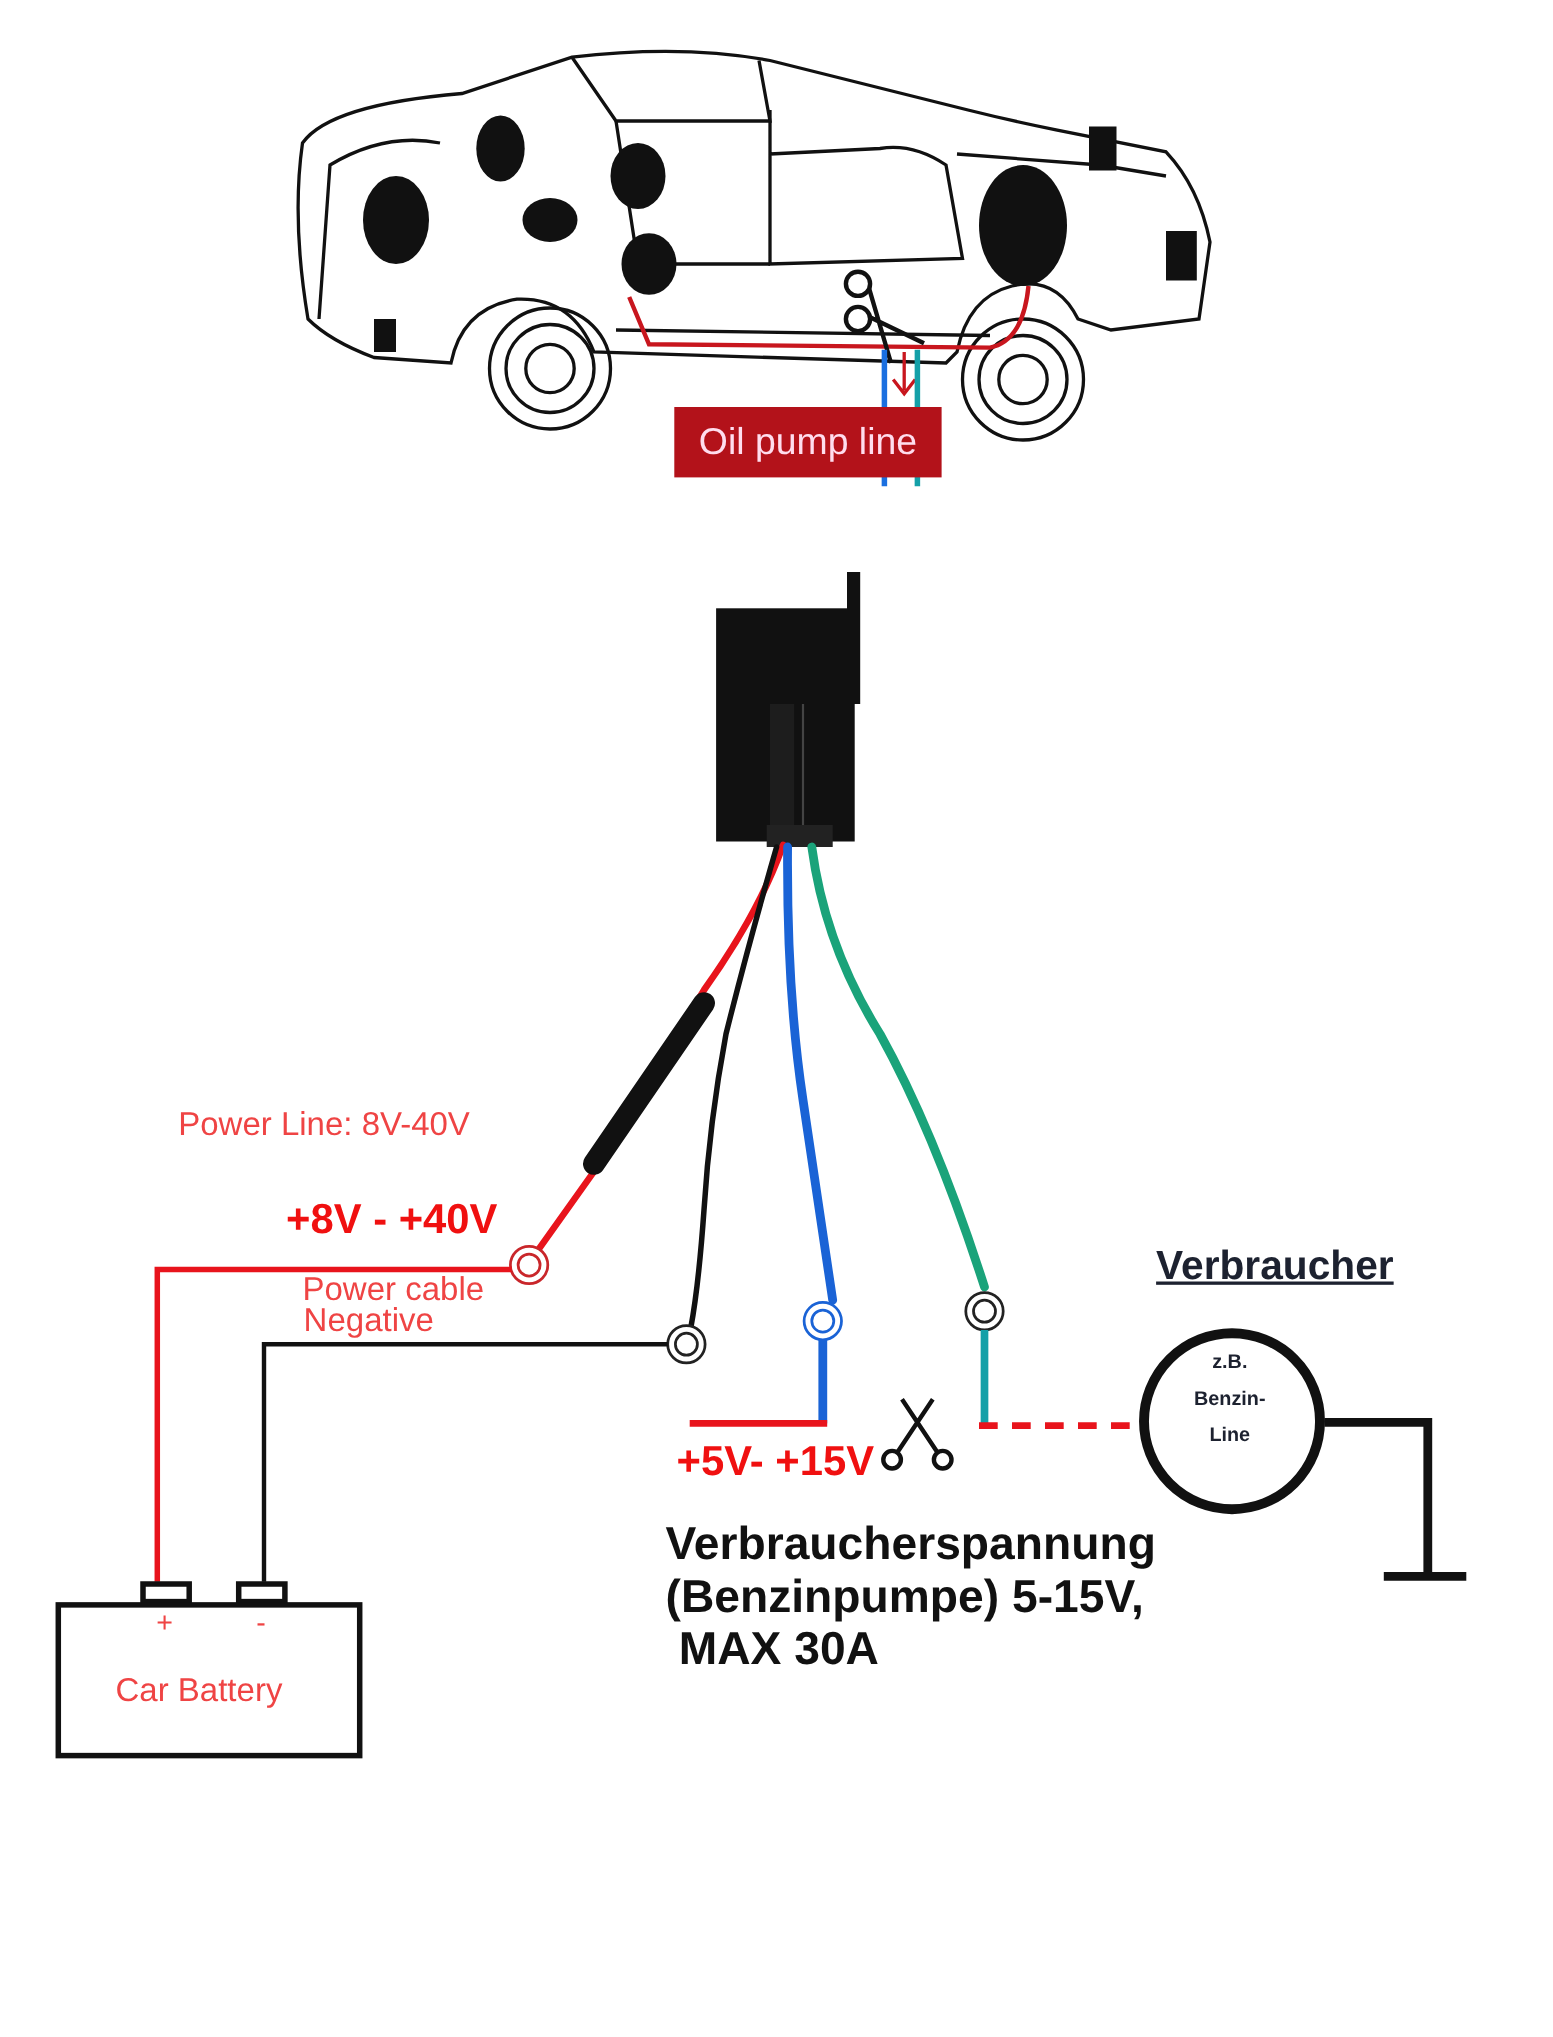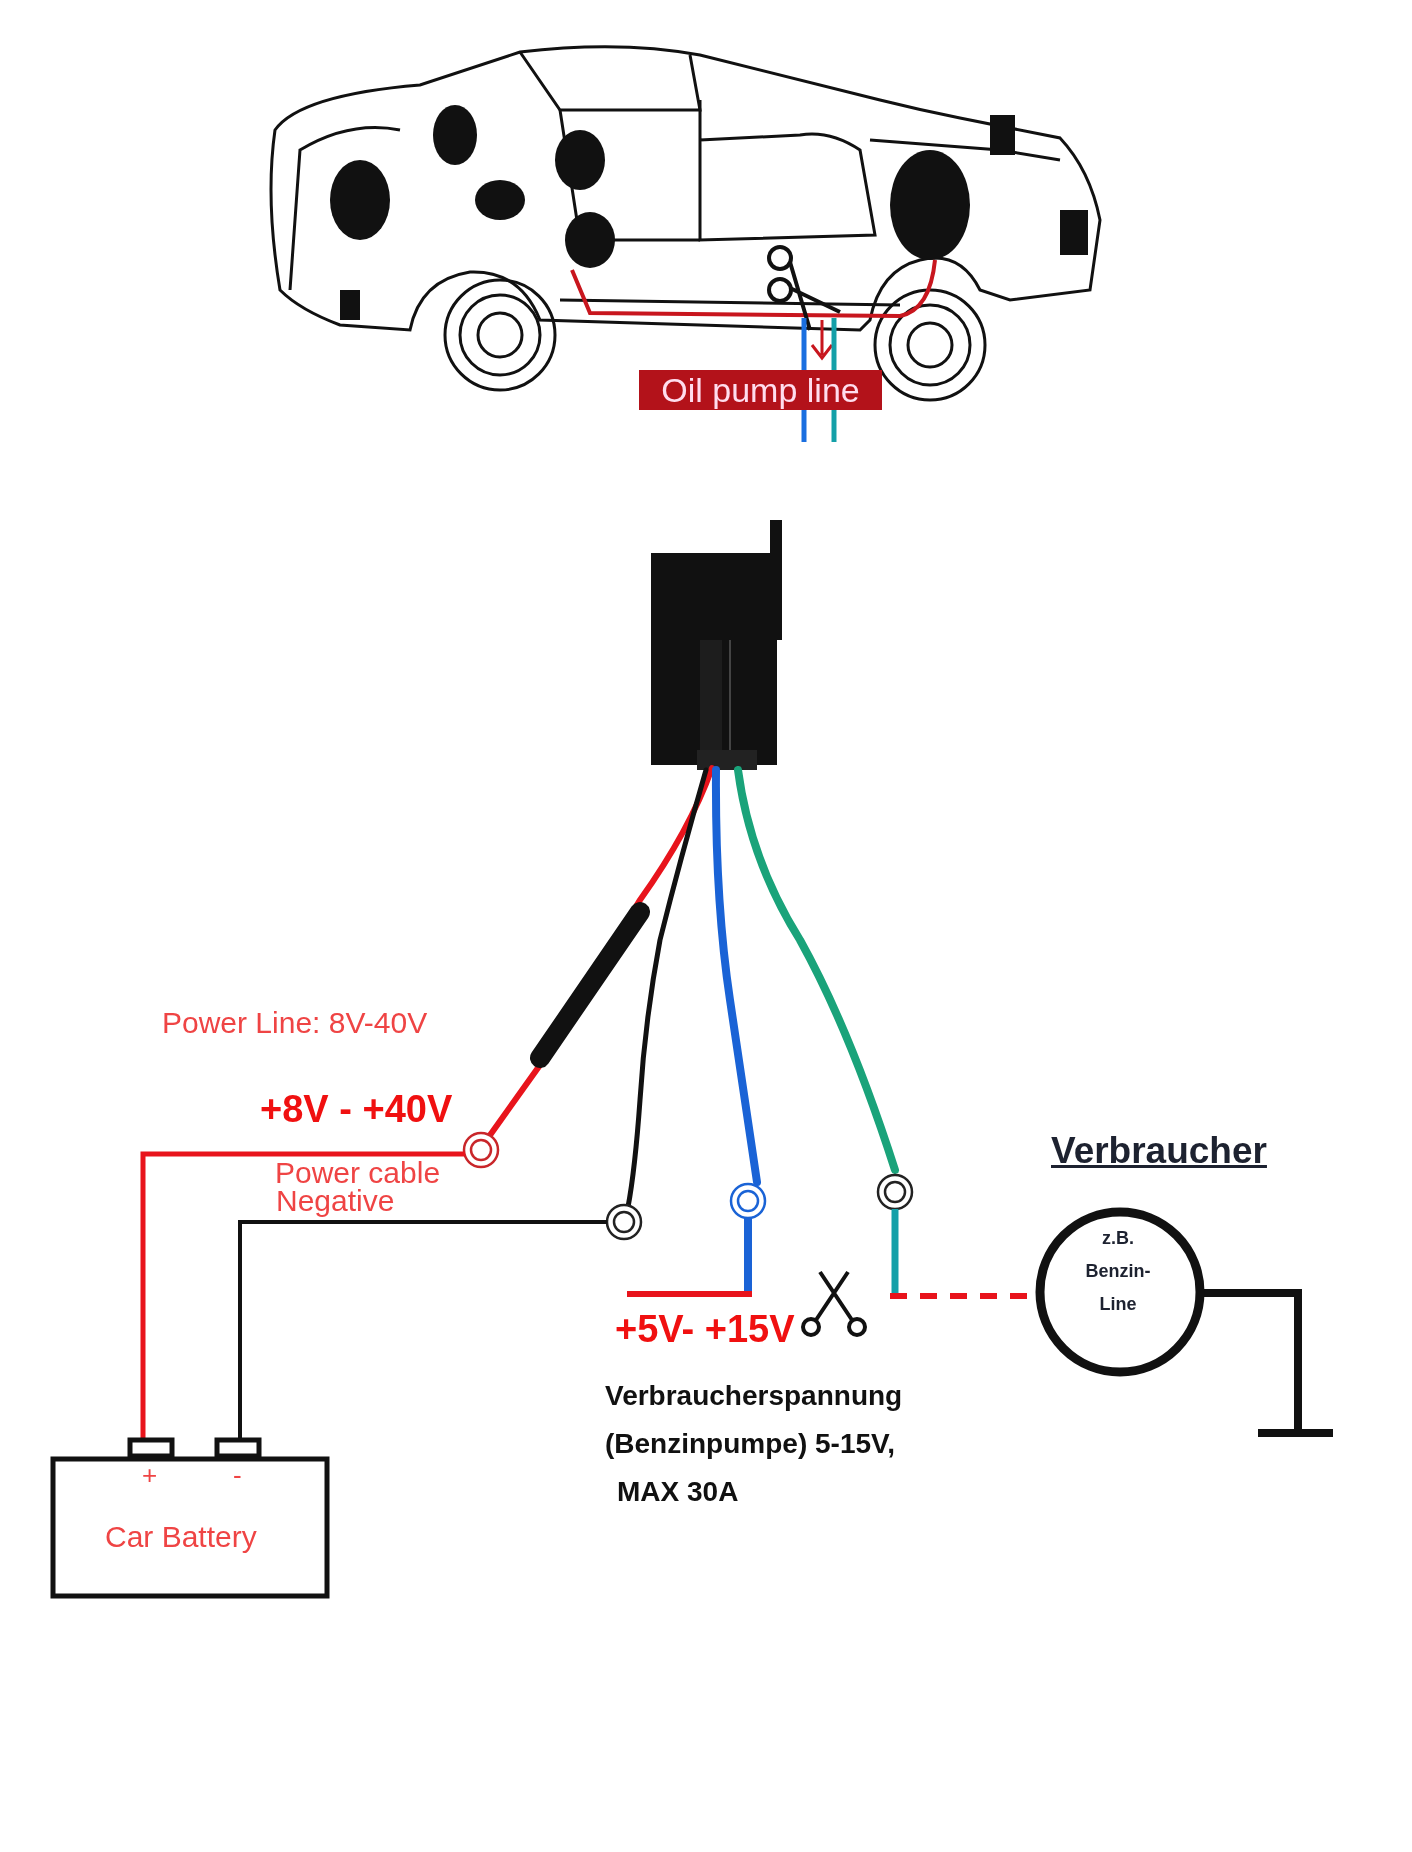--- a/index.html
+++ b/index.html
@@ -1,23 +1,23 @@
 <!DOCTYPE html>
 <html><head>
 <meta charset="utf-8">
 <style>
   html,body{margin:0;padding:0;background:#fff;}
   body{width:1412px;height:1852px;position:relative;overflow:hidden;font-family:"Liberation Sans",sans-serif;}
   svg{position:absolute;left:0;top:0;}
   .lbl{position:absolute;white-space:nowrap;line-height:1;}
   .plain{color:#ef4444;font-size:30px;}
   .red{color:#f01010;font-weight:bold;font-size:38px;}
-  .bold{color:#111;font-weight:bold;font-size:28px;}
+  .bold{color:#111;font-weight:bold;font-size:42px;}
   .dark{color:#1d2230;font-weight:bold;font-size:37px;}
-  .oil{position:absolute;left:639px;top:370px;width:243px;height:40px;background:#b3121a;color:#fde;font-size:34px;display:flex;align-items:center;justify-content:center;}
+  .oil{position:absolute;left:613px;top:370px;width:243px;height:64px;background:#b3121a;color:#fde;font-size:34px;display:flex;align-items:center;justify-content:center;}
   .pumptxt{position:absolute;left:1040px;top:1222px;width:156px;text-align:center;color:#1d2230;font-weight:bold;font-size:18px;line-height:33px;}
 </style>
 </head>
 <body>
 
 <svg width="1412" height="1852" viewBox="0 0 1412 1852">
 
   <g fill="none" stroke="#111" stroke-width="3">
     <path d="M275 130 Q300 95 420 85 L520 52 Q620 40 700 55 L880 100 Q920 110 960 118 L1060 138 Q1090 170 1100 220 L1090 290 L1010 300 L980 290 Q960 250 920 260 Q880 270 870 320 L860 330 L540 320 Q520 270 470 272 Q420 280 410 330 L340 325 Q300 310 280 290 Q265 200 275 130 Z"></path>
     <path d="M520 52 L560 110 L700 110 L690 55"></path>

